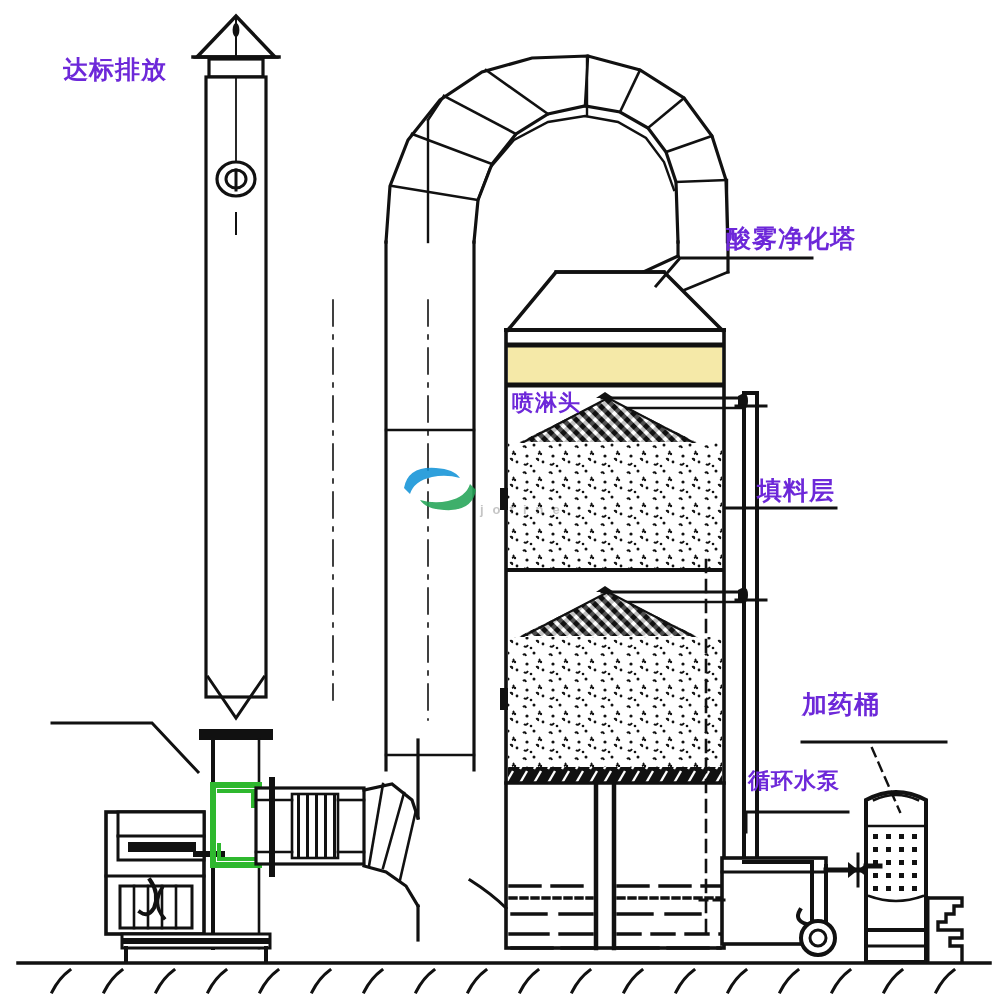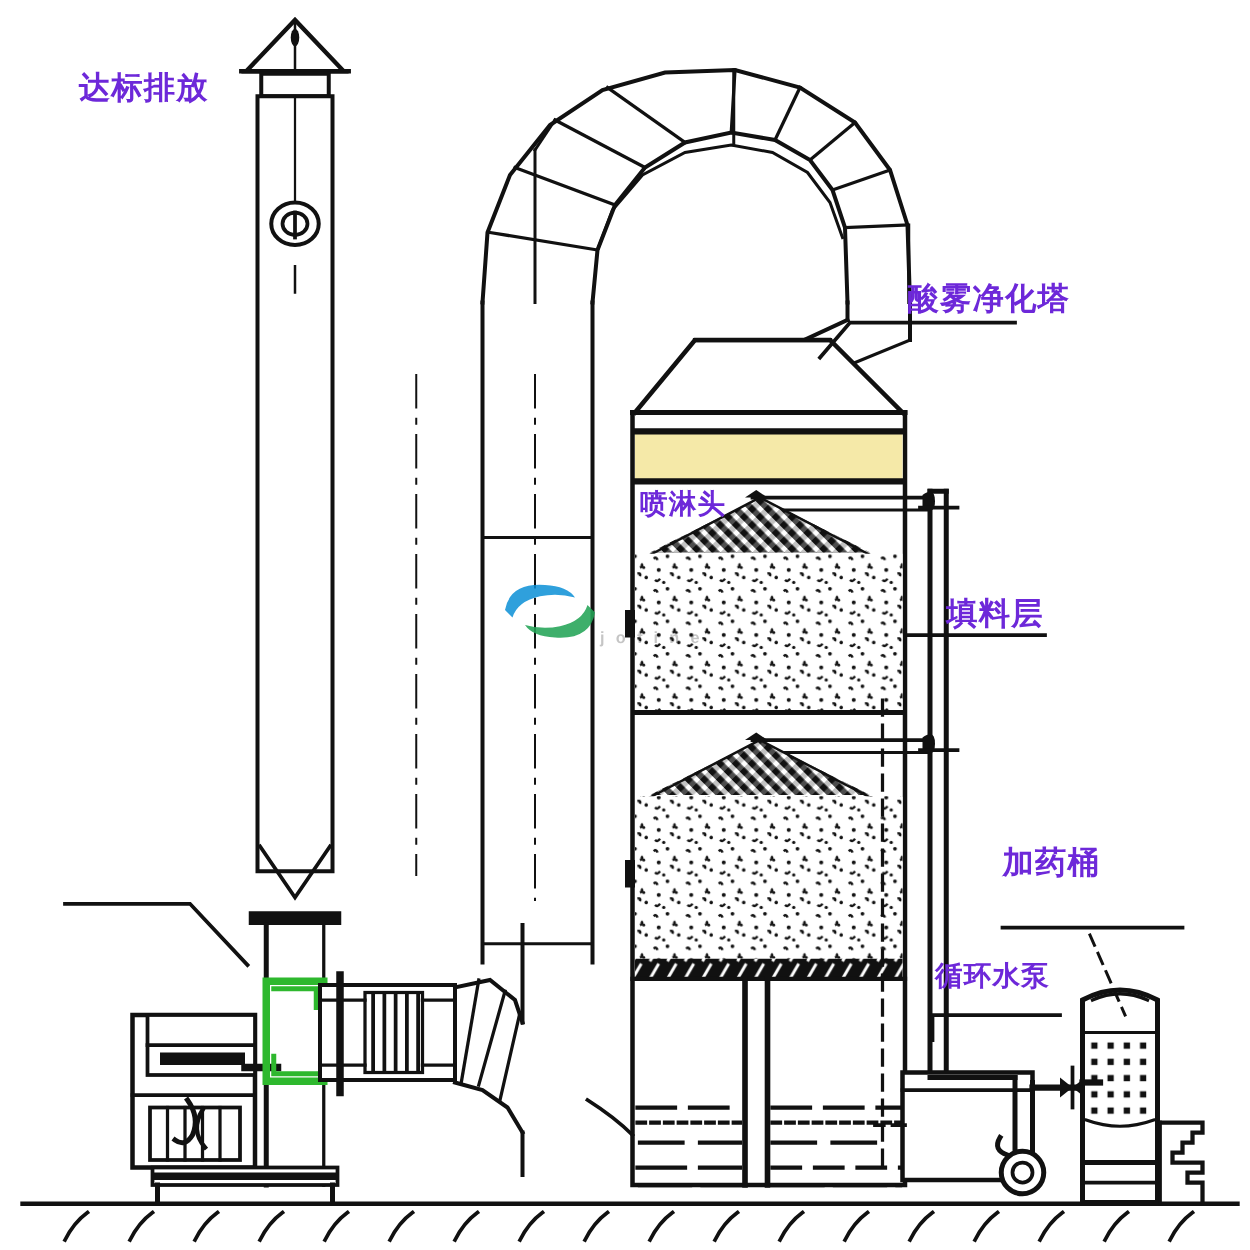--- a/index.html
+++ b/index.html
@@ -363,16 +363,16 @@
     <path d="M6 30 Q10 8 38 10 Q56 11 62 20 Q48 16 34 19 Q16 23 12 36 Z" fill="#0a8fd6" opacity="0.85"></path>
     <path d="M78 32 Q74 54 46 52 Q28 51 22 42 Q36 46 50 43 Q68 39 72 26 Z" fill="#23a457" opacity="0.88"></path>
   </svg>
 </div>
 <div class="wm-en" style="left:480px;top:502px;">jofine</div>
 
 <div class="lbl lbl-lg" style="left:63px;top:53px;">达标排放</div>
 <div class="lbl lbl-lg" style="left:694px;top:222px;margin-left:32px;">酸雾净化塔</div>
 <div class="lbl lbl-md" style="left:512px;top:388px;">喷淋头</div>
 <div class="lbl lbl-lg" style="left:757px;top:474px;">填料层</div>
-<div class="lbl lbl-lg" style="left:802px;top:673px;text-align:center;">加药桶</div>
+<div class="lbl lbl-lg" style="left:802px;top:688px;text-align:center;">加药桶</div>
 <div class="lbl lbl-md" style="left:748px;top:766px;">循环水泵</div>
 
 </div>
 
 </body></html>

